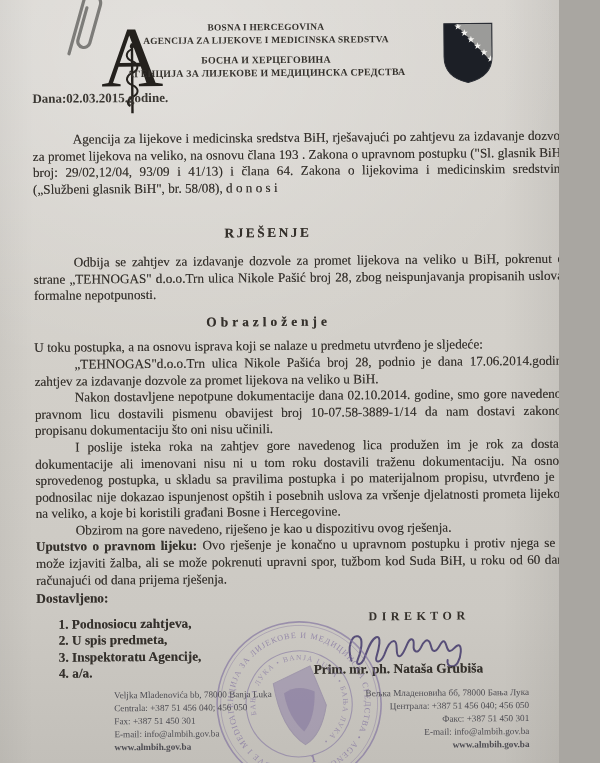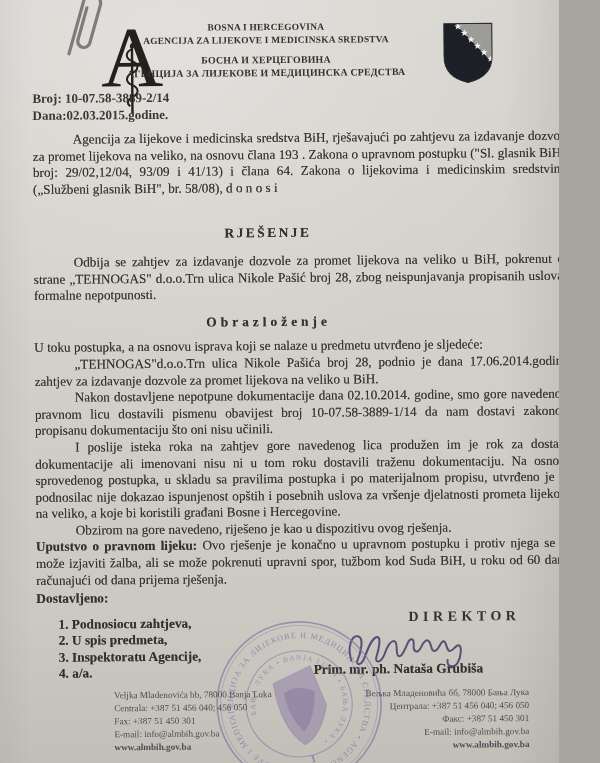--- a/index.html
+++ b/index.html
@@ -38,21 +38,21 @@
   .ind{text-indent:40px;}
   .h-center{text-align:center;font-weight:bold;text-indent:0;padding-right:68px;}
   .h-rjesenje{letter-spacing:2.5px;font-size:13.4px;margin-top:29px !important;margin-bottom:11px !important;}
   .h-obraz{letter-spacing:4px;font-size:13.4px;margin-top:11px !important;margin-bottom:8px !important;}
   .b{font-weight:bold;}
   .delivered{margin-top:2px !important;font-weight:bold;font-size:13.4px;}
   ol.dlist{list-style:none;counter-reset:dl;margin:9px 0 0 0;padding:0 0 0 22px;font-weight:bold;font-size:13.3px;line-height:16.4px;text-align:left;}
   ol.dlist li::before{counter-increment:dl;content:counter(dl) ".  ";}
 
   
-  .direktor{position:absolute;left:366px;top:610px;font-size:14px;font-weight:bold;letter-spacing:4.5px;color:#34302b;margin-left:40px;}
+  .direktor{position:absolute;left:366px;top:610px;font-size:12px;font-weight:bold;letter-spacing:4.5px;color:#34302b;}
   .sig{position:absolute;left:342px;top:616px;transform:rotate(-3deg);}
   .signer{position:absolute;left:283px;top:662px;width:225px;text-align:center;font-size:13.4px;font-weight:bold;color:#34302b;text-shadow:0 0 .45px rgba(52,48,43,.55);}
 
   
   .stamp{position:absolute;left:210px;top:618px;opacity:.88;}
 
   
   .footer{position:absolute;top:688px;left:0;width:600px;font-size:9.2px;line-height:12.9px;color:#4c4b51;}
   .f-left{position:absolute;left:111px;width:190px;text-align:left;}
   .f-right{position:absolute;left:330px;width:196px;text-align:right;}
@@ -105,21 +105,20 @@
             <use href="#star" x="36.5" y="25.5"></use>
             <use href="#star" x="43" y="32"></use>
             <use href="#star" x="49.5" y="38.5"></use>
           </g>
         </g>
         <path d="M3,3 H51 V36 C51,52 40,59 27,62 C14,59 3,52 3,36 Z" fill="none" stroke="#2a2d34" stroke-width="1"></path>
       </svg>
     </div>
 
     <div class="refblock">
-      <div>Broj: 10-07.58-3889-2/14</div>
       <div>Dana:02.03.2015.godine.</div>
     </div>
 
     <div class="flow">
       <p class="ind">Agencija za lijekove i medicinska sredstva BiH, rješavajući po zahtjevu  za izdavanje dozvole za promet lijekova  na veliko, na osnovu  člana 193 . Zakona o upravnom postupku ("Sl. glasnik  BiH", broj: 29/02,12/04, 93/09 i 41/13) i člana 64. Zakona o lijekovima i medicinskim sredstvima („Službeni glasnik BiH", br. 58/08), d o n o s i</p>
       <p class="h-center h-rjesenje">RJEŠENJE</p>
       <p class="ind">Odbija se zahtjev za izdavanje dozvole za promet lijekova na veliko u BiH, pokrenut od strane „TEHNOGAS" d.o.o.Trn ulica Nikole Pašić broj 28, zbog neispunjavanja propisanih uslova i formalne nepotpunosti.</p>
       <p class="h-center h-obraz">Obrazloženje</p>
       <p>U toku postupka, a na osnovu isprava koji se nalaze u predmetu utvrđeno je sljedeće:</p>
       <p class="ind">„TEHNOGAS"d.o.o.Trn ulica Nikole Pašića broj 28, podnio je dana 17.06.2014.godine, zahtjev za izdavanje dozvole za promet lijekova na veliko u BiH.</p>

